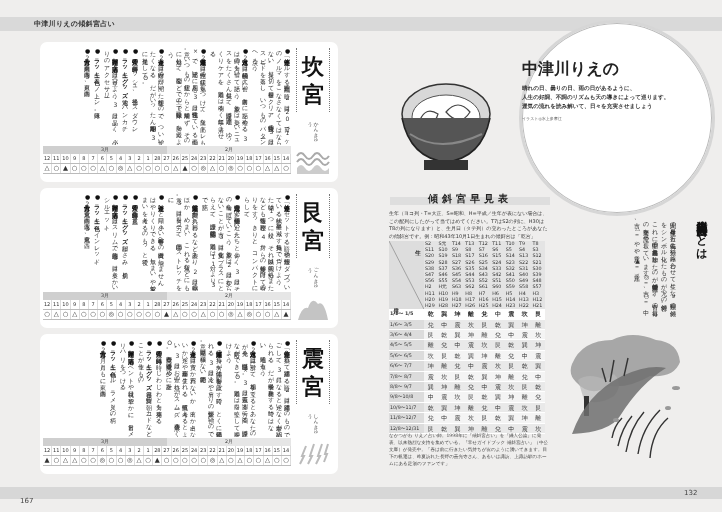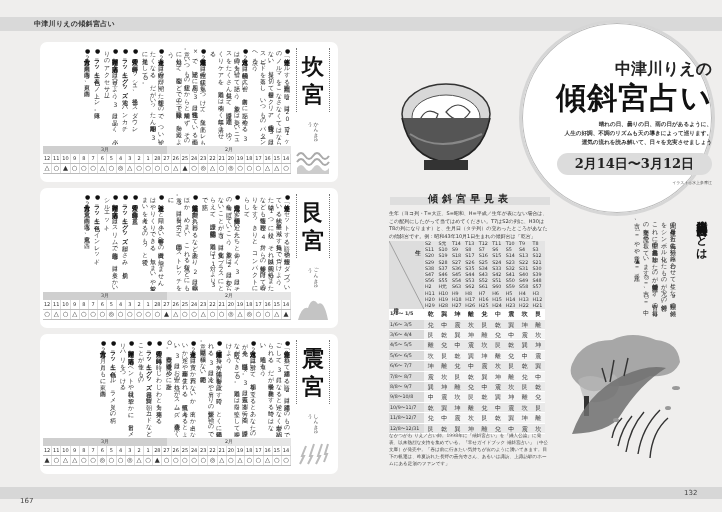--- a/index.html
+++ b/index.html
@@ -23,21 +23,21 @@
   .reading { writing-mode: vertical-rl; font-size: 5px; color: #444; margin-top: 6px; height: 26px; }
   .emblem { margin-top: 4px; width: 34px; height: 26px; }
   .cal { position: absolute; left: 3px; width: 248px; font-size: 4.8px; color: #333; }
   .cal-months { display: flex; height: 8px; }
   .cal-month { flex: 1; text-align: center; line-height: 8px; }
   .cal-month.m3 { background: #cfcfcf; }
   .cal-month.m2 { background: #e6e6e6; }
   .cal-row { display: flex; border-bottom: 1px solid #bbb; }
   .cal-cell { flex: 1; text-align: center; height: 9px; line-height: 9px; border-right: 1px solid #ddd; font-size: 5px; }
   .cal-mark { font-size: 6.5px; }
-  .masthead { position: absolute; left: 519px; top: 20px; width: 196px; height: 196px; border-radius: 50%; background: #fff; border: 3px solid #d6d6d6; box-shadow: 0 0 0 1px #bbb inset; text-align: right; }
+  .masthead { position: absolute; left: 519px; top: 20px; width: 196px; height: 196px; border-radius: 50%; background: #fff; border: 3px solid #d6d6d6; box-shadow: 0 0 0 1px #bbb inset; text-align: left; }
   .mh-sub { margin-top: 36px; font-family: "DejaVu Serif", serif; font-weight: bold; font-size: 16px; color: #222; }
   .mh-title { font-family: "DejaVu Serif", serif; font-weight: bold; font-size: 30px; line-height: 36px; color: #111; letter-spacing: 1px; }
   .mh-lead { font-size: 5.6px; line-height: 9px; font-weight: bold; color: #333; margin-top: 4px; }
   .mh-date { display: inline-block; margin-top: 6px; background: #dcdcdc; border-radius: 14px; padding: 2px 18px; font-family: "DejaVu Serif", serif; font-weight: bold; font-size: 13px; color: #222; }
   .mh-credit { font-size: 4px; color: #555; margin-top: 5px; }
   .bowl { position: absolute; left: 386px; top: 72px; width: 118px; height: 110px; }
   .hy-title { position: absolute; left: 390px; top: 192px; width: 160px; height: 13px; background: linear-gradient(#efeeed 0 40%, #dedede 40% 100%); text-align: center; font-family: Liberation Mono, monospace; font-weight: bold; font-size: 10px; letter-spacing: 4px; color: #222; }
   .hy-desc { position: absolute; left: 389px; top: 210px; width: 160px; font-size: 5px; line-height: 7.5px; color: #333; }
   .hy-table { position: absolute; left: 389px; top: 241px; width: 156px; border-collapse: collapse; font-size: 4.8px; color: #333; }
   .hy-table td { padding: 0 1px; line-height: 6.2px; text-align: left; }
@@ -325,27 +325,25 @@
         <div class="cal-cell cal-mark">○</div>
         <div class="cal-cell cal-mark">△</div>
         <div class="cal-cell cal-mark">○</div>
         <div class="cal-cell cal-mark">○</div>
       </div>
     </div>
   </div>
 
 <div class="masthead">
   <div class="mh-sub">中津川りえの</div>
-  <div class="mh-title">傾斜宮占い</div>
   <div class="mh-lead">
     <div>晴れの日、曇りの日、雨の日があるように、</div>
     <div>人生の好調、不調のリズムも天の導きによって巡ります。</div>
     <div>運気の流れを読み解いて、日々を充実させましょう</div>
   </div>
-  <div class="mh-date">2月14日〜3月12日</div>
   <div class="mh-credit">イラスト◎水上多摩江</div>
 </div>
 
 <svg class="bowl" viewBox="0 0 118 110">
   <ellipse cx="60" cy="42" rx="44" ry="30" fill="#d8d8d8" stroke="#333" stroke-width="1.5"></ellipse>
   <ellipse cx="60" cy="45" rx="34" ry="22" fill="#fff" stroke="#555" stroke-width="1"></ellipse>
   <path d="M34 48 q6 -14 18 -6 q-4 14 -18 6z" fill="none" stroke="#444" stroke-width="1.2"></path>
   <path d="M60 40 q12 -14 24 0 q-10 16 -24 0z" fill="none" stroke="#444" stroke-width="1.2"></path>
   <circle cx="56" cy="52" r="2" fill="#555"></circle>
     <circle cx="60" cy="55" r="1.5" fill="#555"></circle>

